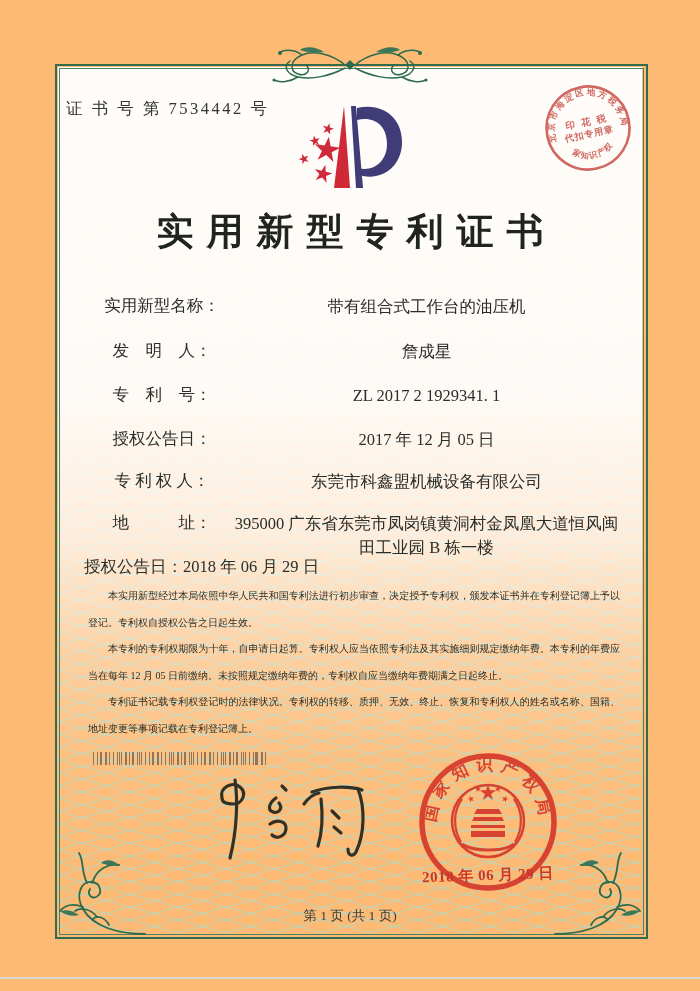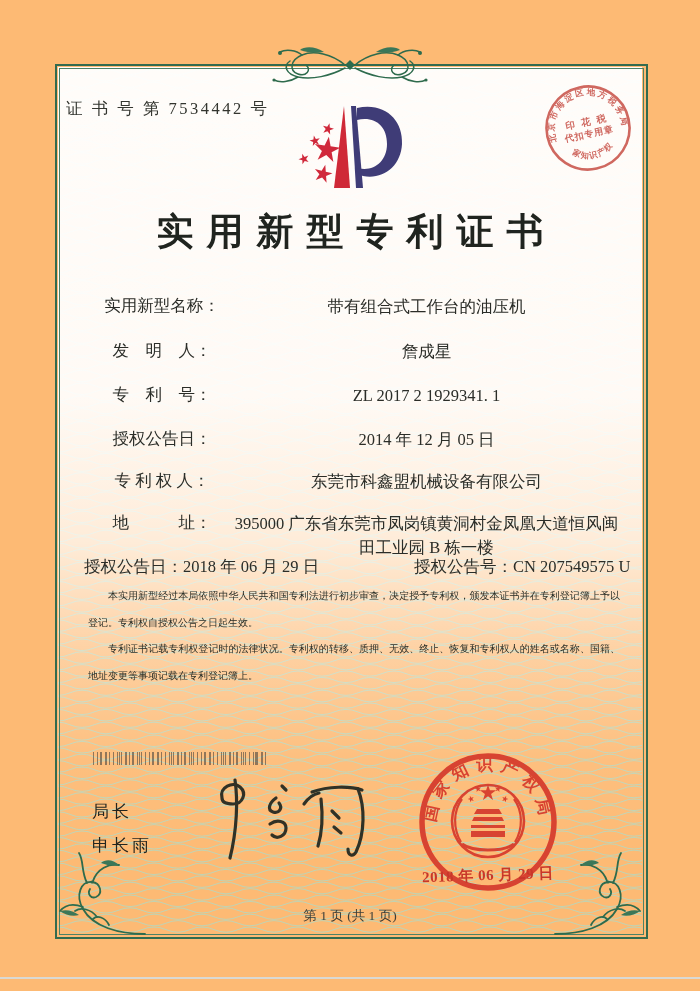--- a/index.html
+++ b/index.html
@@ -302,46 +302,42 @@
     <div class="field-row" style="top:295px">
       <span class="flabel">实用新型名称：</span><span class="fvalue">带有组合式工作台的油压机</span>
     </div>
     <div class="field-row" style="top:340px">
       <span class="flabel">发　明　人：</span><span class="fvalue">詹成星</span>
     </div>
     <div class="field-row" style="top:384px">
       <span class="flabel">专　利　号：</span><span class="fvalue">ZL 2017 2 1929341. 1</span>
     </div>
     <div class="field-row" style="top:428px">
-      <span class="flabel">授权公告日：</span><span class="fvalue">2014 年 12 月 05 日</span>
+      <span class="flabel">授权公告日：</span><span class="fvalue">2017 年 12 月 05 日</span>
     </div>
     <div class="field-row" style="top:470px">
       <span class="flabel">专 利 权 人：</span><span class="fvalue">东莞市科鑫盟机械设备有限公司</span>
     </div>
     <div class="field-row" style="top:512px">
       <span class="flabel">地　　　址：</span><span class="fvalue">395000 广东省东莞市凤岗镇黄洞村金凤凰大道恒风闽田工业园 B 栋一楼</span>
     </div>
   </div>
 
   <div class="grant-row">
     <span>授权公告日：</span><span>2018 年 06 月 29 日</span>
-    <span class="grant-no"><span>授权公告号：</span><span>CN 207549575 U</span></span>
   </div>
 
   <div class="paras">
     <p>本实用新型经过本局依照中华人民共和国专利法进行初步审查，决定授予专利权，颁发本证书并在专利登记簿上予以登记。专利权自授权公告之日起生效。</p>
+    <p>本专利的专利权期限为十年，自申请日起算。专利权人应当依照专利法及其实施细则规定缴纳年费。本专利的年费应当在每年 12 月 05 日前缴纳。未按照规定缴纳年费的，专利权自应当缴纳年费期满之日起终止。</p>
     <p>专利证书记载专利权登记时的法律状况。专利权的转移、质押、无效、终止、恢复和专利权人的姓名或名称、国籍、地址变更等事项记载在专利登记簿上。</p>
   </div>
 
   <div class="barcode"></div>
 
-  <div class="officer">
-    <div class="o-title">局长</div>
-    <div class="o-name">申长雨</div>
-  </div>
 
   <svg class="signature" viewBox="0 0 178 94">
     <g stroke="#20261f" stroke-width="3.2" fill="none" stroke-linecap="round" opacity="0.92">
       <path d="M22,22 C19,11 33,5 40,11 C47,17 43,28 33,28 C26,28 22,26 22,22 Z"></path>
       <path d="M35,4 C38,24 37,54 30,82"></path>
       <path d="M82,10 L86,14"></path>
       <path d="M76,22 C69,27 67,34 73,36 C79,38 83,32 79,27"></path>
       <path d="M70,48 C77,43 86,45 86,52 C86,60 77,64 72,59"></path>
       <path d="M104,28 C109,21 114,18 119,17"></path>
       <path d="M112,16 C128,10 150,10 162,14"></path>

